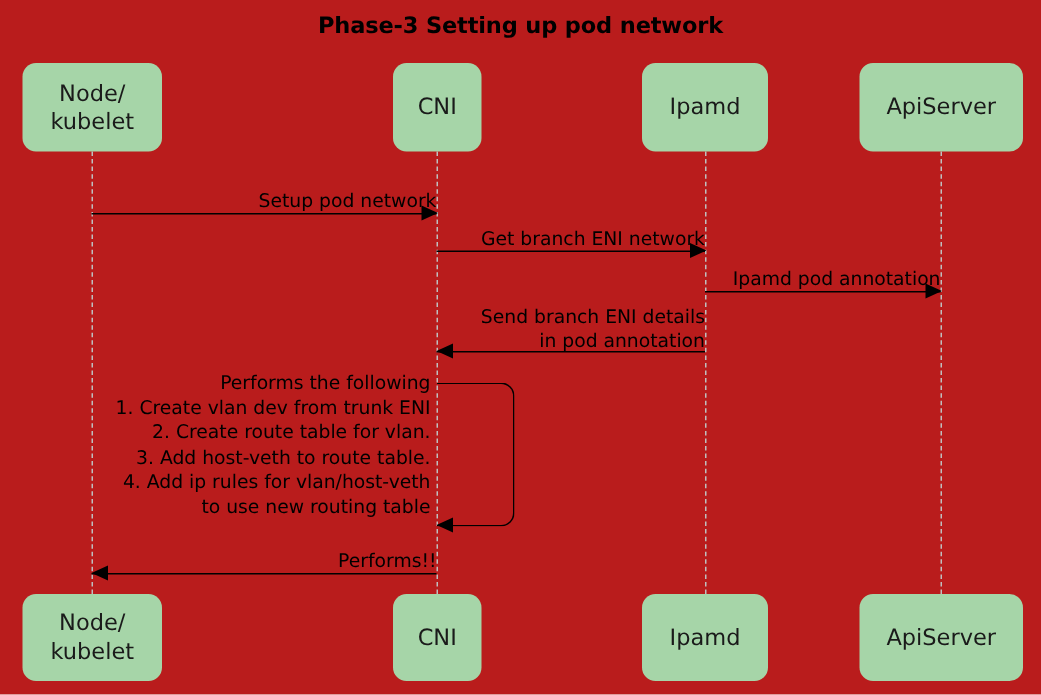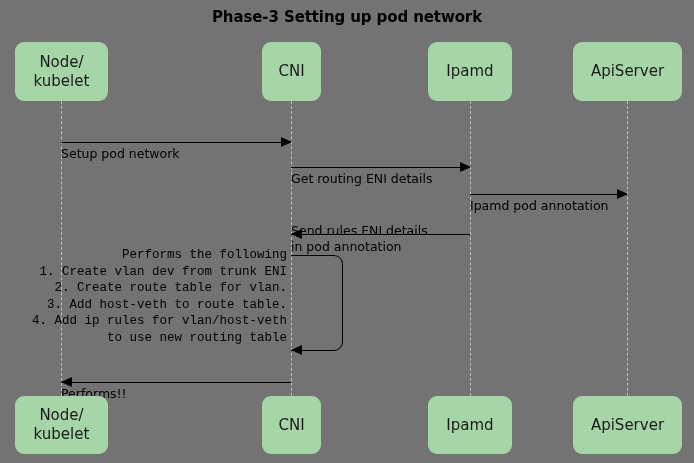--- a/index.html
+++ b/index.html
@@ -7,21 +7,21 @@
     padding: 0;
     background: #ffffff;
   }
   body {
     font-family: "DejaVu Sans", sans-serif;
   }
   #diagram {
     position: relative;
     width: 694px;
     height: 463px;
-    background: #737373;
+    background: #b91c1c;
     overflow: hidden;
   }
   #title {
     position: absolute;
     left: 0;
     top: 8px;
     width: 694px;
     text-align: center;
     font-size: 15px;
     font-weight: bold;
@@ -69,42 +69,40 @@
     border-right: 11px solid #000000;
   }
   .msg-label {
     position: absolute;
     font-size: 12.5px;
     color: #000000;
     white-space: pre-line;
     line-height: 1.3;
   }
   .msg-label.center {
-    text-align: left;
-    margin-top: 20px;
+    text-align: right;
   }
   .self-loop {
     position: absolute;
     border-top: 1.6px solid #000000;
     border-right: 1.6px solid #000000;
     border-bottom: 1.6px solid #000000;
     border-left: 0;
     border-top-right-radius: 9px;
     border-bottom-right-radius: 9px;
     background: transparent;
     box-sizing: border-box;
   }
   .self-note {
     position: absolute;
     font-size: 12.5px;
     color: #000000;
     line-height: 1.32;
     text-align: right;
     white-space: pre-line;
-    font-family: Liberation Mono, monospace;
   }
 </style>
 </head>
 <body>
 
 <div id="diagram">
 
   <div id="title">Phase-3 Setting up pod network</div>
 
   <div class="lifeline" style="left:61px; top:101px; height:295px;"></div>
@@ -123,29 +121,29 @@
     <span class="plabel">Ipamd</span>
   </div>
   <div class="participant-box" style="left:573px; top:42px; width:109px; height:59px;">
     <span class="plabel">ApiServer</span>
   </div>
 
   <div class="msg-label center" style="left:61px; top:126px; width:230px;">Setup pod network</div>
   <div class="msg-line" style="left:61px; top:142px; width:230px;"></div>
   <div class="arrowhead right" style="left:281px; top:137px;"></div>
 
-  <div class="msg-label center" style="left:291px; top:151px; width:179px;">Get routing ENI details</div>
+  <div class="msg-label center" style="left:291px; top:151px; width:179px;">Get branch ENI network</div>
   <div class="msg-line" style="left:291px; top:167px; width:179px;"></div>
   <div class="arrowhead right" style="left:460px; top:162px;"></div>
 
   <div class="msg-label center" style="left:470px; top:178px; width:157px;">Ipamd pod annotation</div>
   <div class="msg-line" style="left:470px; top:194px; width:157px;"></div>
   <div class="arrowhead right" style="left:617px; top:189px;"></div>
 
-  <div class="msg-label center" style="left:291px; top:203px; width:179px;">Send rules ENI details
+  <div class="msg-label center" style="left:291px; top:203px; width:179px;">Send branch ENI details
 in pod annotation</div>
   <div class="msg-line" style="left:291px; top:234px; width:179px;"></div>
   <div class="arrowhead left" style="left:291px; top:229px;"></div>
 
   <div class="self-loop" style="left:291px; top:255px; width:52px; height:96px;"></div>
   <div class="arrowhead left" style="left:291px; top:345px;"></div>
   <div class="self-note" style="left:31px; top:247px; width:256px;">Performs the following
 1. Create vlan dev from trunk ENI
 2. Create route table for vlan.
 3. Add host-veth to route table.

